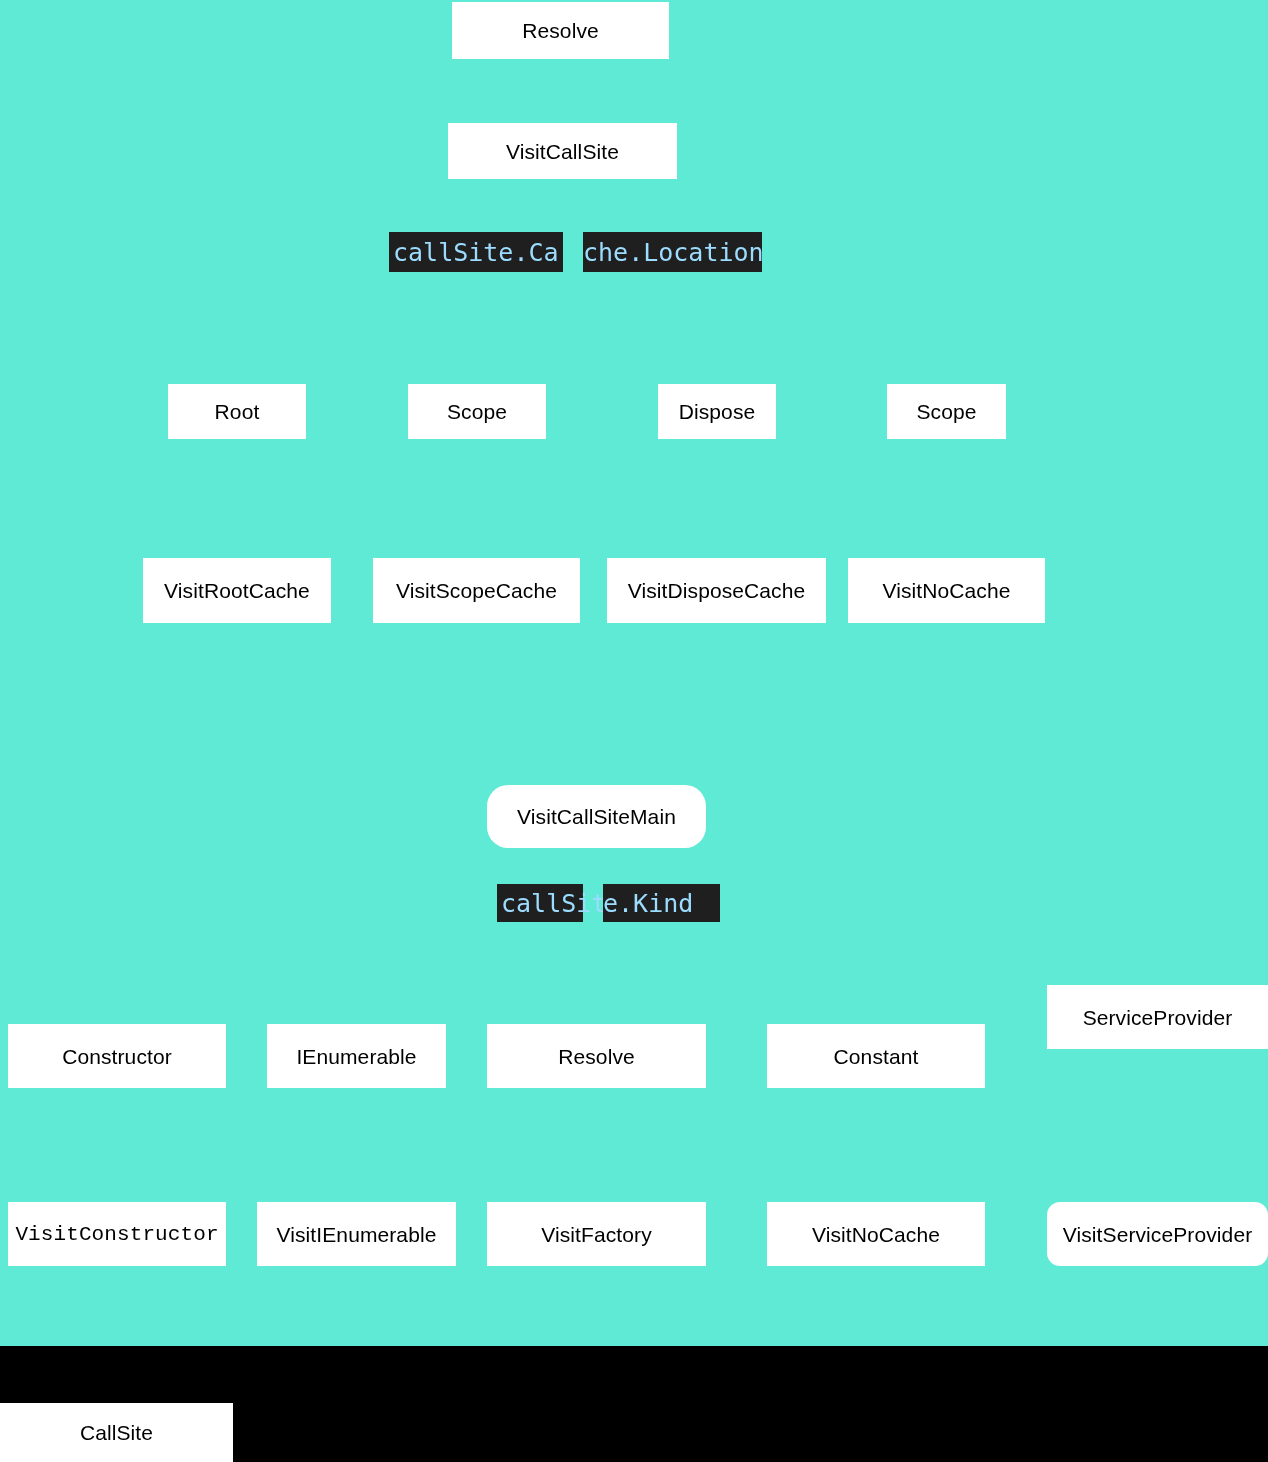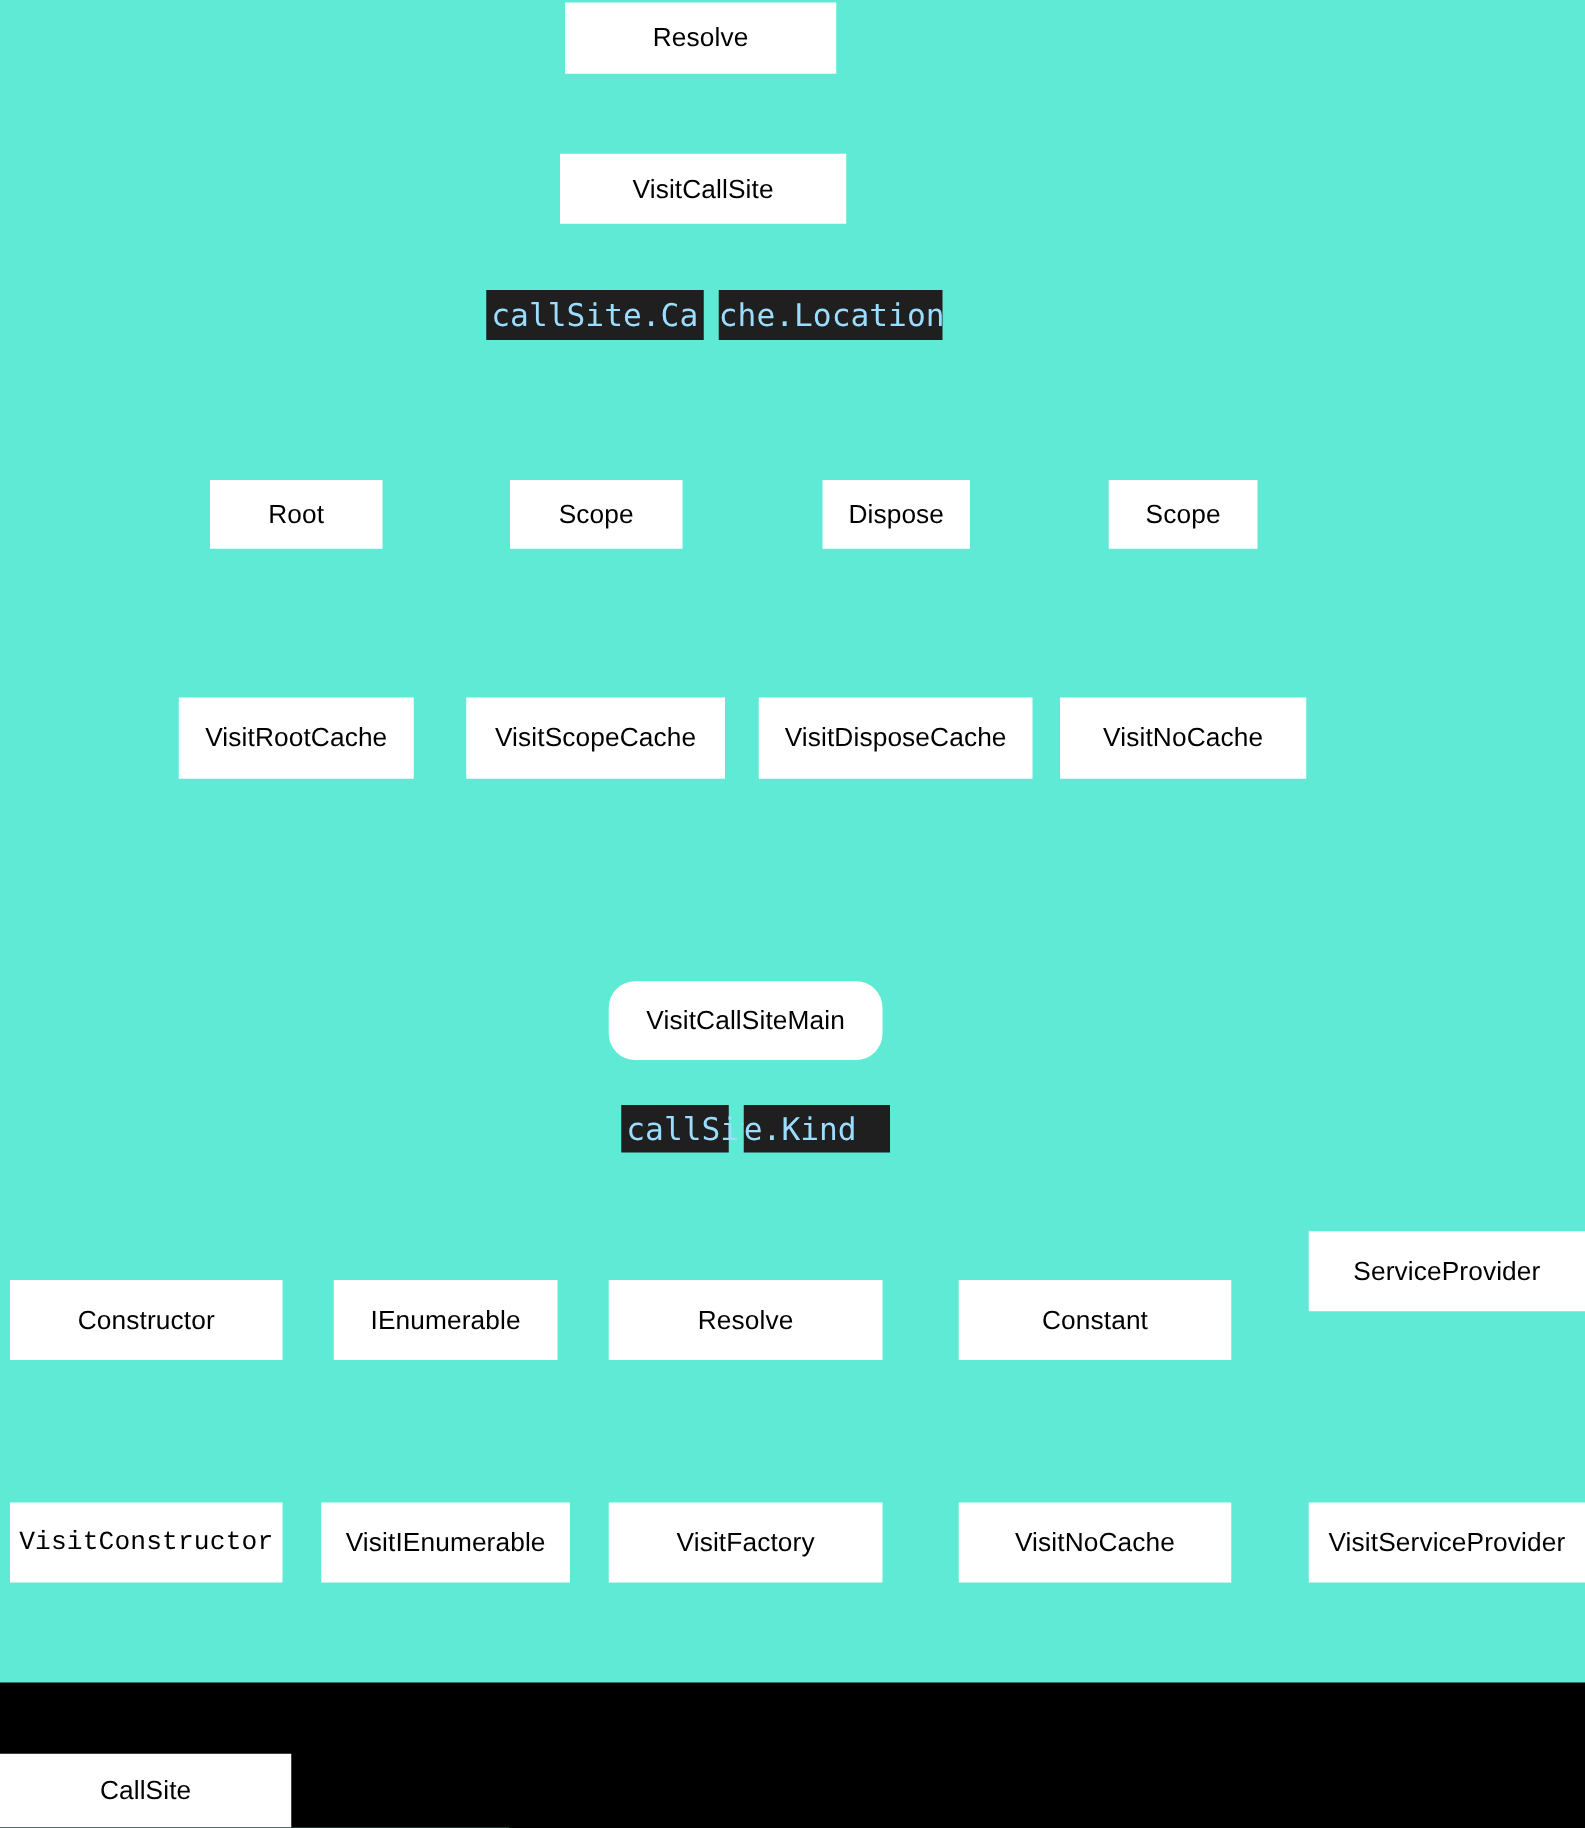--- a/index.html
+++ b/index.html
@@ -46,35 +46,36 @@
   
   .code-chip {
     position: absolute;
     display: flex;
     align-items: stretch;
     font-family: "DejaVu Sans Mono", "Liberation Mono", monospace;
     font-size: 25px;
     line-height: 1;
     white-space: pre;
     background: transparent;
+    gap: 18px;
   }
   .code-chip .seg {
     background: #1f1f1f;
     color: #9cdcfe;
     display: flex;
     align-items: center;
     white-space: pre;
     box-sizing: border-box;
   }
   .code-chip .seg.seg-a {
     padding-left: 4px;
     justify-content: flex-start;
   }
   .code-chip .seg.seg-b {
-    margin-left: 12px;
+    margin-left: 2px;
     padding-right: 4px;
     justify-content: flex-start;
   }
 </style>
 </head>
 <body>
 
 <div id="canvas">
     <div class="node" style="left: 452px; top: 2px; width: 217px; height: 57px;">Resolve</div>
     <div class="node" style="left: 448px; top: 123px; width: 229px; height: 56px;">VisitCallSite</div>
@@ -89,17 +90,17 @@
     <div class="node" style="left: 487px; top: 785px; width: 219px; height: 63px; border-radius: 21px;">VisitCallSiteMain</div>
     <div class="node" style="left: 8px; top: 1024px; width: 218px; height: 64px;">Constructor</div>
     <div class="node" style="left: 267px; top: 1024px; width: 179px; height: 64px;">IEnumerable</div>
     <div class="node" style="left: 487px; top: 1024px; width: 219px; height: 64px;">Resolve</div>
     <div class="node" style="left: 767px; top: 1024px; width: 218px; height: 64px;">Constant</div>
     <div class="node" style="left: 1047px; top: 985px; width: 221px; height: 64px;">ServiceProvider</div>
     <div class="node" style="left: 8px; top: 1202px; width: 218px; height: 64px; font-family: Liberation Mono, monospace;">VisitConstructor</div>
     <div class="node" style="left: 257px; top: 1202px; width: 199px; height: 64px;">VisitIEnumerable</div>
     <div class="node" style="left: 487px; top: 1202px; width: 219px; height: 64px;">VisitFactory</div>
     <div class="node" style="left: 767px; top: 1202px; width: 218px; height: 64px;">VisitNoCache</div>
-    <div class="node" style="left: 1047px; top: 1202px; width: 221px; height: 64px;">VisitServiceProvider</div>
+    <div class="node" style="left: 1047px; top: 1202px; width: 221px; height: 64px; border-radius: 13px;">VisitServiceProvider</div>
     <div class="node" style="left: 0px; top: 1403px; width: 233px; height: 59px;">CallSite</div>
     <div class="code-chip" style="left: 389px; top: 232px; height: 40px;"><span class="seg seg-a" style="width: 174px;">callSite.Ca</span><span class="seg seg-b" style="width: 179px;">che.Location</span></div>
     <div class="code-chip" style="left: 497px; top: 884px; height: 38px;"><span class="seg seg-a" style="width: 86px;">callSite</span><span class="seg seg-b" style="width: 117px;">e.Kind</span></div>
   </div>
 
 </body></html>

